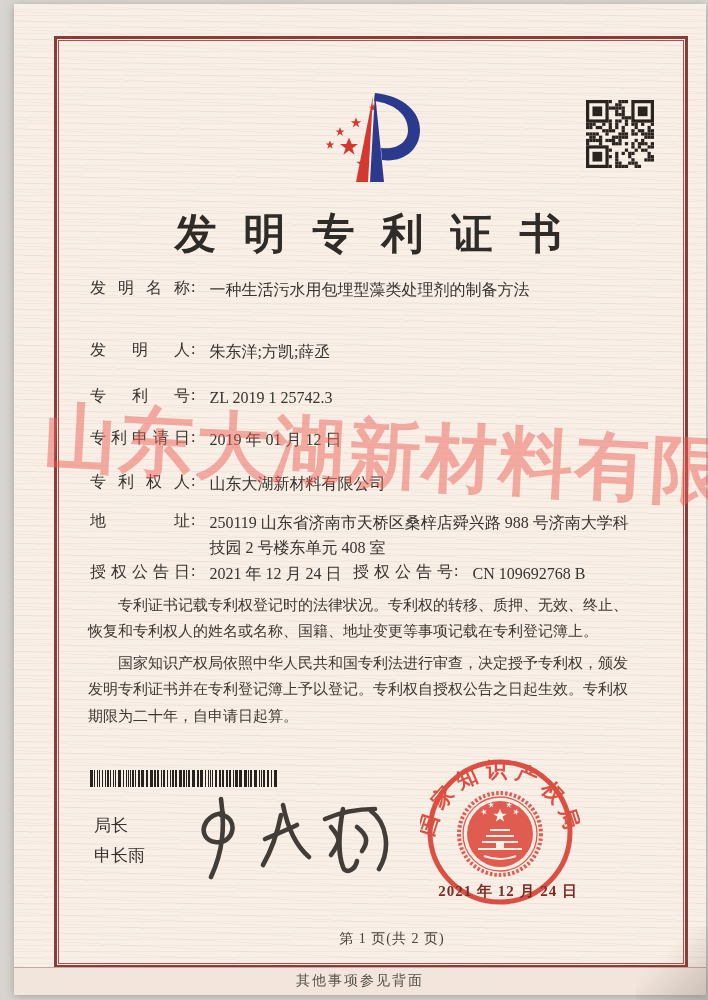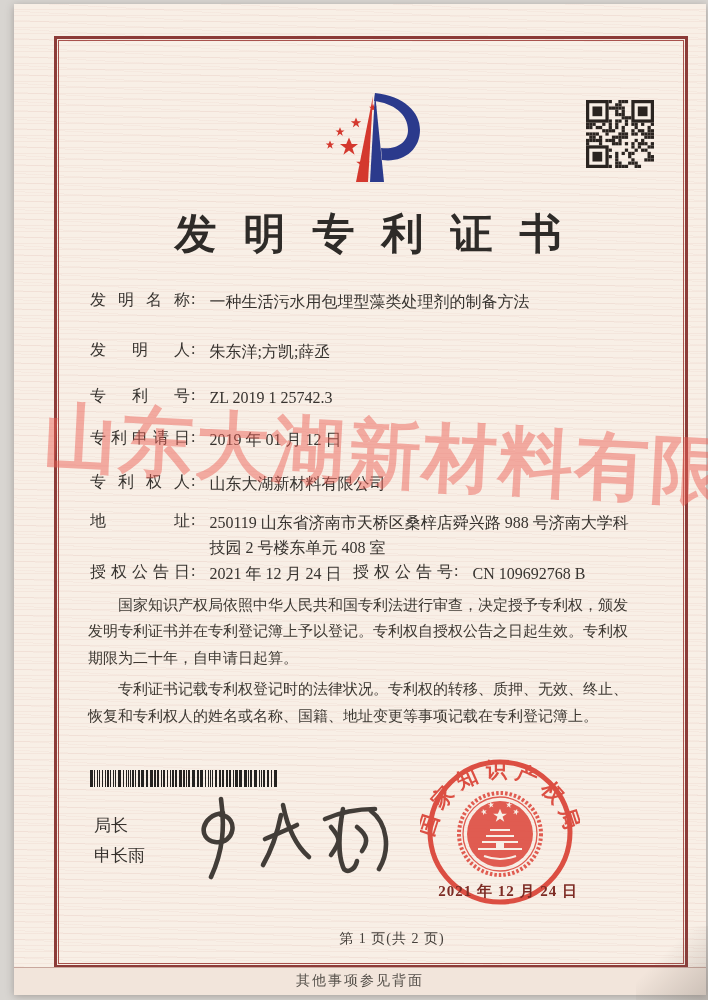--- a/index.html
+++ b/index.html
@@ -252,21 +252,21 @@
       <rect x="45" y="3" width="15" height="15" fill="#f8efe6"></rect>
       <rect x="48" y="6" width="9" height="9" fill="#2a2420"></rect>
       <rect x="0" y="42" width="21" height="21" fill="#2a2420"></rect>
       <rect x="3" y="45" width="15" height="15" fill="#f8efe6"></rect>
       <rect x="6" y="48" width="9" height="9" fill="#2a2420"></rect>
     </svg>
 
   <div class="title">发明专利证书</div>
 
   <div class="fields">
-    <div class="frow" style="top:290px">
+    <div class="frow" style="top:278px">
       <span class="flabel">发明名称</span><span class="fcolon">:</span>
       <span class="fvalue">一种生活污水用包埋型藻类处理剂的制备方法</span>
     </div>
     <div class="frow" style="top:340px">
       <span class="flabel">发明人</span><span class="fcolon">:</span>
       <span class="fvalue">朱东洋;方凯;薛丞</span>
     </div>
     <div class="frow" style="top:386px">
       <span class="flabel">专利号</span><span class="fcolon">:</span>
       <span class="fvalue">ZL 2019 1 25742.3</span>
@@ -287,22 +287,22 @@
       <span class="flabel">授权公告日</span><span class="fcolon">:</span>
       <span class="fvalue" style="width:200px">2021 年 12 月 24 日</span>
       <span class="grant2">
         <span class="flabel" style="width:100px">授权公告号</span><span class="fcolon">:</span>
         <span class="fvalue" style="width:170px">CN 109692768 B</span>
       </span>
     </div>
   </div>
 
   <div class="paras">
+    <p>专利证书记载专利权登记时的法律状况。专利权的转移、质押、无效、终止、恢复和专利权人的姓名或名称、国籍、地址变更等事项记载在专利登记簿上。</p>
     <p>国家知识产权局依照中华人民共和国专利法进行审查，决定授予专利权，颁发发明专利证书并在专利登记簿上予以登记。专利权自授权公告之日起生效。专利权期限为二十年，自申请日起算。</p>
-    <p>专利证书记载专利权登记时的法律状况。专利权的转移、质押、无效、终止、恢复和专利权人的姓名或名称、国籍、地址变更等事项记载在专利登记簿上。</p>
   </div>
 
   <svg class="barcode" id="barcode" viewBox="0 0 190 17" preserveAspectRatio="none">
       <rect x="0" y="0" width="3" height="17" fill="#252220"></rect>
       <rect x="4" y="0" width="1" height="17" fill="#252220"></rect>
       <rect x="7" y="0" width="1" height="17" fill="#252220"></rect>
       <rect x="9" y="0" width="1" height="17" fill="#252220"></rect>
       <rect x="12" y="0" width="1" height="17" fill="#252220"></rect>
       <rect x="15" y="0" width="1" height="17" fill="#252220"></rect>
       <rect x="17" y="0" width="2" height="17" fill="#252220"></rect>

